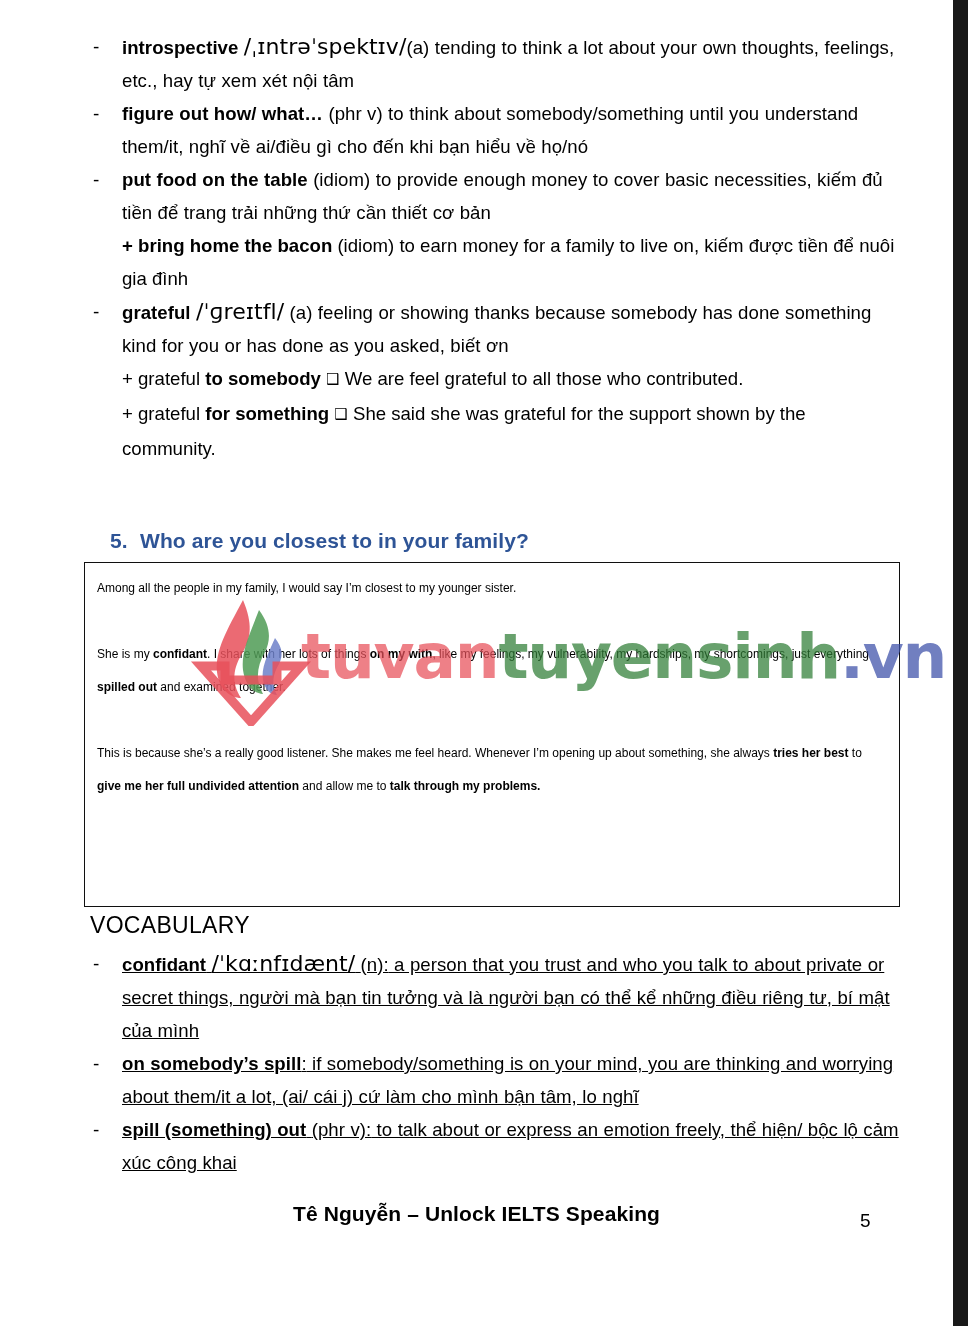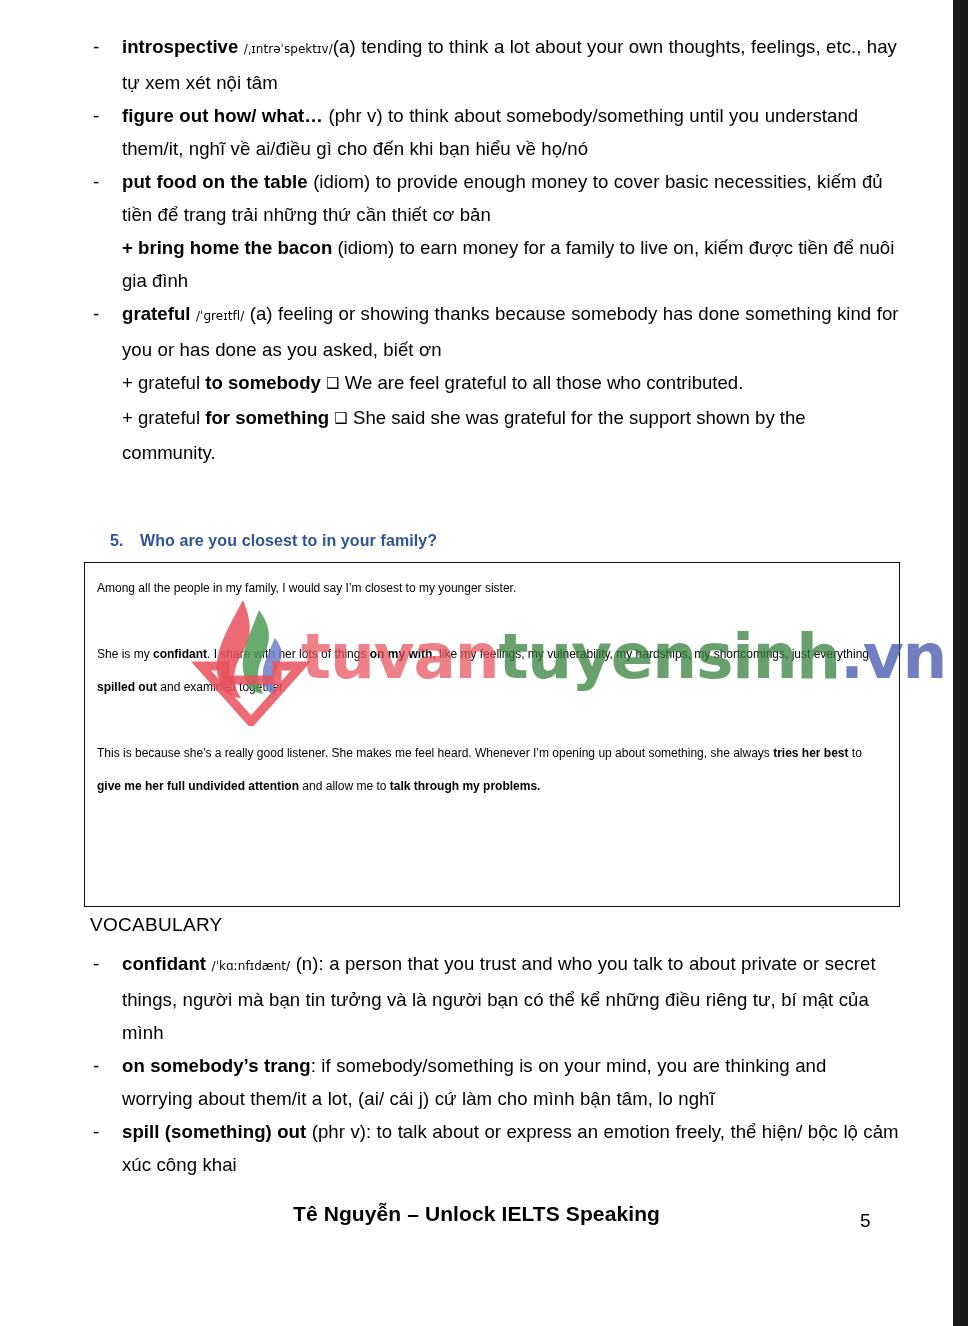--- a/index.html
+++ b/index.html
@@ -65,42 +65,42 @@
   }
   .entry {
     font-size: 18.6px;
     line-height: 33px;
     letter-spacing: 0.05px;
     word-spacing: 0.2px;
   }
   .entry b, .sub b { font-weight: 700; }
   .ipa {
     font-family: "DejaVu Sans", sans-serif;
-    font-size: 12px;
+    font-size: 22px;
   }
   .sub {
     font-size: 18.6px;
     line-height: 33px;
     padding-left: 38px;
   }
   .tofu {
     display: inline-block;
     font-family: "DejaVu Sans", sans-serif;
     font-size: 15px;
     transform: translateY(-1px);
   }
 
   
   .q-heading {
     position: absolute;
     left: 110px;
     top: 528px;
     color: #2e5496;
     font-weight: 700;
-    font-size: 16px;
+    font-size: 21px;
     line-height: 26px;
     letter-spacing: 0.1px;
   }
   .q-heading .q-num { display: inline-block; width: 30px; }
 
   
   .answer-box {
     position: absolute;
     left: 84px;
     top: 562px;
@@ -150,29 +150,30 @@
   }
   .wm-a { color: #e8505a; }
   .wm-b { color: #2f7d35; }
   .wm-c { color: #3b4fa8; }
 
   
   .vocab-label {
     position: absolute;
     left: 90px;
     top: 910px;
-    font-size: 19px;
+    font-size: 23px;
     line-height: 30px;
     letter-spacing: 0.3px;
   }
   .vocab-body {
     position: absolute;
     left: 84px;
     top: 947px;
     width: 818px;
+    text-decoration: underline;
   }
 
   
   .page-number {
     position: absolute;
     left: 860px;
     top: 1209px;
     font-size: 19px;
     line-height: 24px;
   }
@@ -276,21 +277,21 @@
     <ul class="vocab-list">
 
       <li>
         <div class="entry">
           <b>confidant</b><span> </span><span class="ipa">/ˈkɑːnfɪdænt/</span><span>  </span><span>(n):</span><span> a person that you trust and who you talk to about private or secret things, người mà bạn tin tưởng và là người bạn có thể kể những điều riêng tư, bí mật của mình</span>
         </div>
       </li>
 
       <li>
         <div class="entry">
-          <b>on somebody’s trang</b><span>:</span><span> if somebody/something is on your mind, you are thinking and worrying about them/it a lot, (ai/ cái j) cứ làm cho mình bận tâm, lo nghĩ</span>
+          <b>on somebody’s spill</b><span>:</span><span> if somebody/something is on your mind, you are thinking and worrying about them/it a lot, (ai/ cái j) cứ làm cho mình bận tâm, lo nghĩ</span>
         </div>
       </li>
 
       <li>
         <div class="entry">
           <b>spill (something) out</b><span> </span><span>(phr v):</span><span> to talk about or express an emotion freely, thể hiện/ bộc lộ cảm xúc công khai</span>
         </div>
       </li>
 
     </ul>

